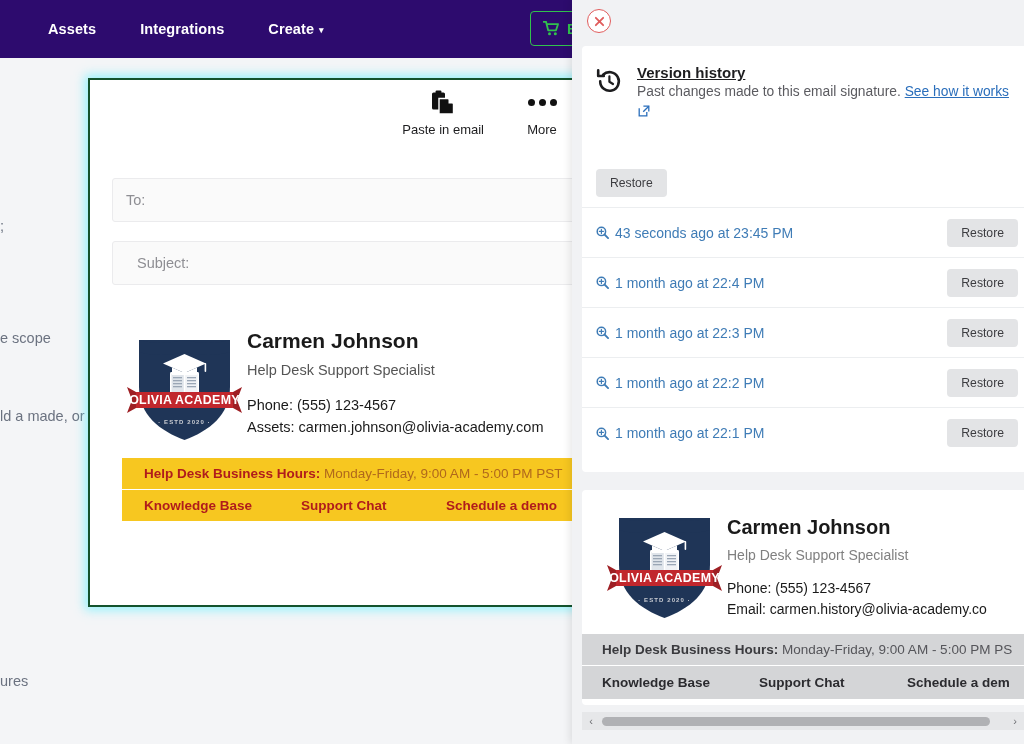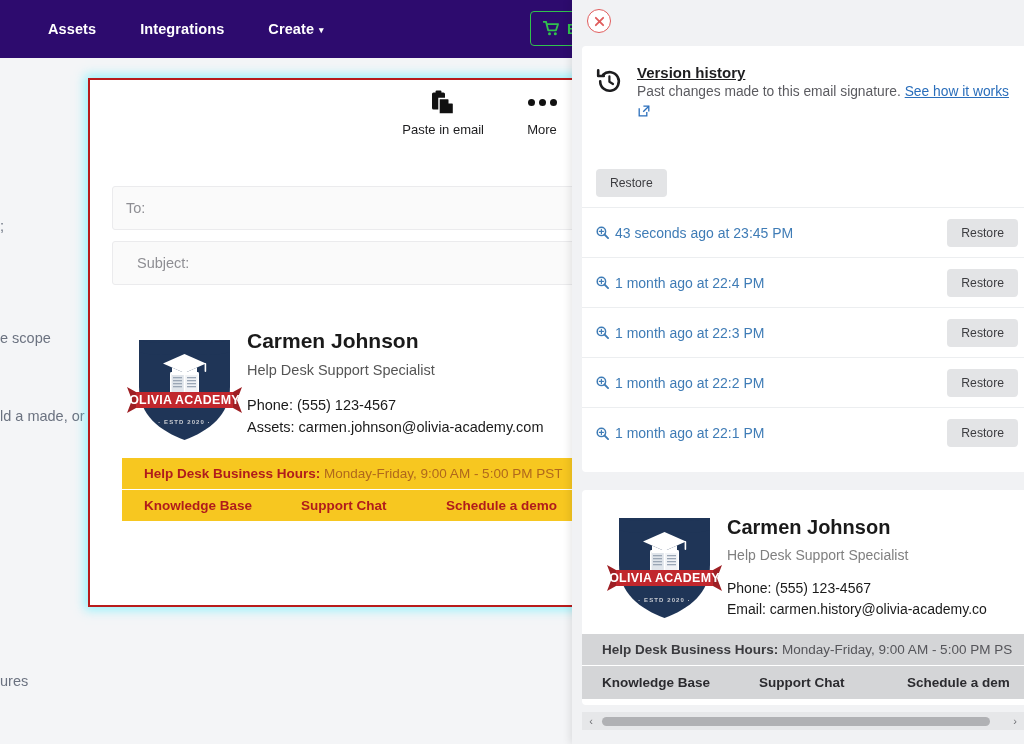--- a/index.html
+++ b/index.html
@@ -42,21 +42,21 @@
   }
   .frag {
     position: absolute; color: #6b7280; font-size: 14.5px;
     white-space: nowrap; overflow: hidden;
   }
 
   
   .editor {
     position: absolute; left: 88px; top: 78px; width: 500px; height: 529px;
     background: #ffffff;
-    border: 2px solid #b91c1c;
+    border: 2px solid #14532d;
     box-shadow: 0 0 10px 3px rgba(90,240,255,.62);
   }
   .editor-toolbar {
     position: absolute; right: 20px; top: 10px;
     display: flex; align-items: flex-start; gap: 34px;
   }
   .tool {
     display: flex; flex-direction: column; align-items: center;
     gap: 7px; cursor: pointer; min-width: 48px;
   }
@@ -64,21 +64,21 @@
   .tool-ico { height: 25px; display: flex; align-items: center; justify-content: center; }
   .dots { display: flex; gap: 4px; align-items: center; height: 25px; }
   .dots i { width: 7px; height: 7px; border-radius: 50%; background: #111; display: block; }
 
   .field {
     position: absolute; left: 22px; width: 520px; height: 44px;
     background: #fafafa; border: 1px solid #ebebed; border-radius: 3px;
     display: flex; align-items: center; padding-left: 13px;
   }
   .field span { color: #8e8e93; font-size: 14.5px; }
-  .field-to { top: 106px; }
+  .field-to { top: 98px; }
   .field-subject { top: 161px; padding-left: 24px; }
 
   
   .sig { position: absolute; left: 32px; top: 242px; width: 520px; }
   .sig-top { display: flex; align-items: flex-start; gap: 0; padding-bottom: 14px; }
   .sig-logo { width: 125px; flex: 0 0 125px; padding-top: 2px; }
   .sig-logo svg { display: block; width: 125px; height: 120px; }
   .sig-info { padding-top: 6px; }
   .sig-name {
     font-size: 21px; font-weight: 700; color: #1a1a1a;

